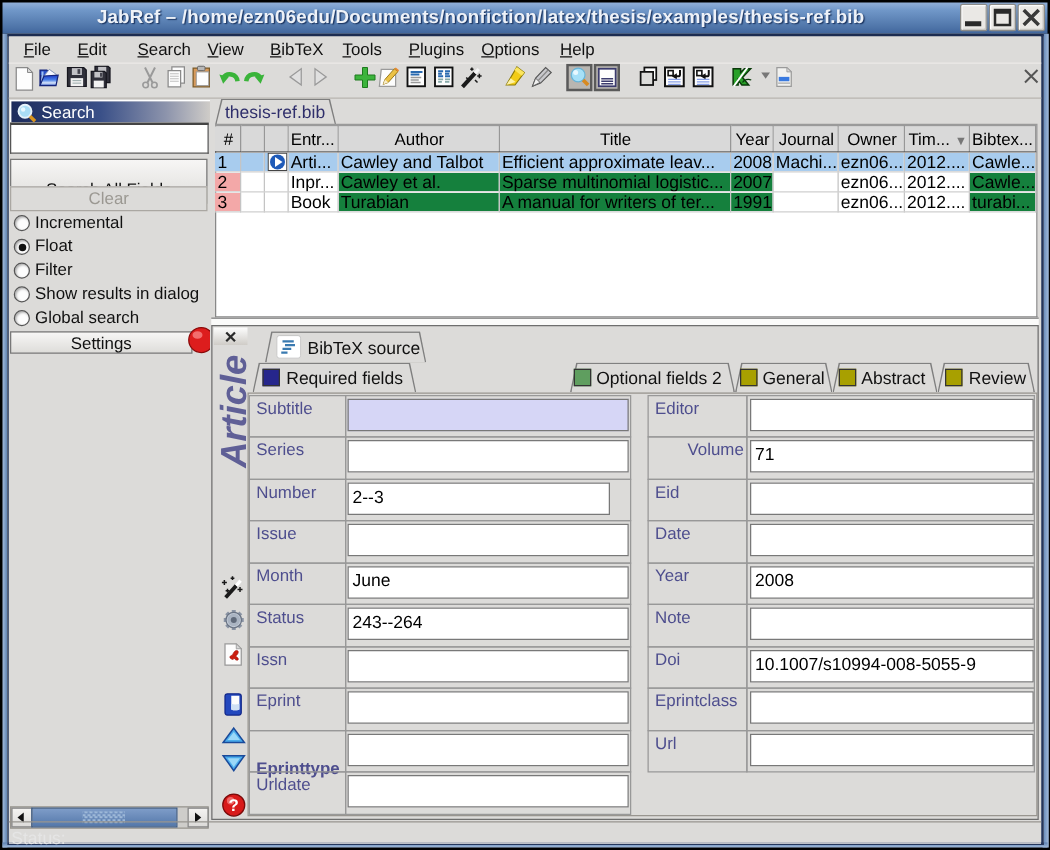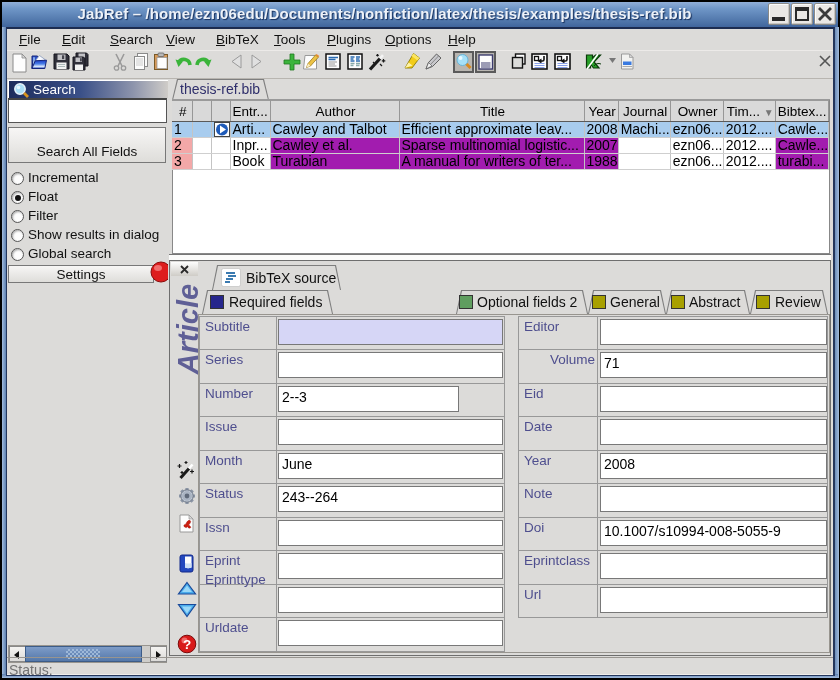--- a/index.html
+++ b/index.html
@@ -28,21 +28,21 @@
 .rlabel{font-size:13.5px;color:#111;}
 
 #tabbib{left:172px;top:79px;}
 #table{left:172px;top:100px;}
 table{border-collapse:collapse;table-layout:fixed;}
 #table td,#table th{overflow:hidden;white-space:nowrap;font-weight:normal;text-align:left;padding:0 0 0 2px;font-size:14px;color:#000;border-right:1px solid #c4c4c4;}
 #table th{background:#d9d9d9;border-right:1px solid #979797;border-bottom:1px solid #5a5a5a;border-top:1px solid #9a9a9a;text-align:center;font-size:13.5px;height:20px;}
 #table td{height:15px;line-height:15px;border-bottom:1px solid #cfcfcf;}
 .sel td{background:#a8ccee;border-bottom:1px solid #86aed8;border-right:1px solid #98bce4;}
 .pinkc{background:#f3a8a8;}
-.lavc{background:#a21caf;}
+.lavc{background:#15803d;}
 #tablebg{left:172px;top:100px;width:656px;height:153px;background:#fff;border:1px solid #888;border-top:none;}
 
 .tabb{background:#7e7e7e;}
 .tabf{background:#dcdbd9;}
 .tabsel .tabf{background:#e9e7e4;}
 .tclip{clip-path:polygon(5px 0,calc(100% - 5px) 0,100% 100%,0 100%);}
 .tabtext{font-size:14px;color:#111;white-space:nowrap;}
 .sq{width:12px;height:12px;border:1px solid #333;}
 
 .lcell{border:1px solid #989898;}
@@ -230,20 +230,21 @@
   <div id="sideheader" class="abs">
     <svg class="abs" style="left:3px;top:1px;" width="18" height="17">
         <circle cx="8" cy="7" r="5.2" fill="#aadef6" stroke="#e6f2fa" stroke-width="1.5"></circle>
         <circle cx="6.5" cy="5.5" r="1.8" fill="#e8f8ff"></circle>
         <path d="M12 11 L16 15" stroke="#d8941e" stroke-width="2.8"></path>
       </svg>
     <div class="abs" style="left:24px;top:1px;">Search</div>
   </div>
   <div id="searchinput" class="abs"></div>
   <div class="btn abs" style="left:8px;top:127px;width:156px;height:18px;padding-top:16px;">Search All Fields</div>
+  <div class="btn dis abs" style="left:8px;top:149px;width:156px;height:17px;padding-top:1px;">Clear</div>
   <div class="radio abs" style="left:11px;top:172px;"></div>
     <div class="rlabel abs" style="left:28px;top:170px;">Incremental</div>
   <div class="radio abs" style="left:11px;top:191px;"></div>
     <div class="rlabel abs" style="left:28px;top:189px;">Float</div>
   <div class="abs" style="left:14.5px;top:194.5px;width:6px;height:6px;border-radius:50%;background:#111;"></div>
   <div class="radio abs" style="left:11px;top:210px;"></div>
     <div class="rlabel abs" style="left:28px;top:208px;">Filter</div>
   <div class="radio abs" style="left:11px;top:229px;"></div>
     <div class="rlabel abs" style="left:28px;top:227px;">Show results in dialog</div>
   <div class="radio abs" style="left:11px;top:248px;"></div>
@@ -332,21 +333,21 @@
           <td>2012....</td>
           <td class="lavc">Cawle...</td>
         </tr>
     <tr>
           <td class="pinkc">3</td>
           <td></td>
           <td></td>
           <td>Book</td>
           <td class="lavc">Turabian</td>
           <td class="lavc">A manual for writers of ter...</td>
-          <td class="lavc">1988</td>
+          <td class="lavc">1991</td>
           <td></td>
           <td>ezn06...</td>
           <td>2012....</td>
           <td class="lavc">turabi...</td>
         </tr>
   </tbody>
     </table>
   <div id="editor" class="abs"></div>
   <div class="abs" style="left:169px;top:254px;width:662px;height:5px;background:#fbfbfa;border-top:1px solid #767676;"></div>
   <div class="abs" style="left:169px;top:260px;width:662px;height:396px;border:1px solid #6e6e6e;box-sizing:border-box;"></div>
@@ -437,21 +438,21 @@
   <div class="lcell abs" style="left:276px;top:316px;width:229px;height:34px;box-sizing:border-box;"></div>
   <div class="flabel abs" style="left:205px;top:319px;">Subtitle</div>
   <div class="finput abs" style="left:278px;top:319px;width:225px;height:26px;box-sizing:border-box;background:#d6d6f6;"></div>
   <div class="lcell abs" style="left:199px;top:349px;width:78px;height:35px;box-sizing:border-box;"></div>
   <div class="lcell abs" style="left:276px;top:349px;width:229px;height:35px;box-sizing:border-box;"></div>
   <div class="flabel abs" style="left:205px;top:352px;">Series</div>
   <div class="finput abs" style="left:278px;top:352px;width:225px;height:26px;box-sizing:border-box;"></div>
   <div class="lcell abs" style="left:199px;top:383px;width:78px;height:34px;box-sizing:border-box;"></div>
   <div class="lcell abs" style="left:276px;top:383px;width:229px;height:34px;box-sizing:border-box;"></div>
   <div class="flabel abs" style="left:205px;top:386px;">Number</div>
-  <div class="finput abs" style="left:278px;top:386px;width:181px;height:26px;box-sizing:border-box;">2--3</div>
+  <div class="finput abs" style="left:278px;top:386px;width:210px;height:26px;box-sizing:border-box;">2--3</div>
   <div class="lcell abs" style="left:199px;top:416px;width:78px;height:35px;box-sizing:border-box;"></div>
   <div class="lcell abs" style="left:276px;top:416px;width:229px;height:35px;box-sizing:border-box;"></div>
   <div class="flabel abs" style="left:205px;top:419px;">Issue</div>
   <div class="finput abs" style="left:278px;top:419px;width:225px;height:26px;box-sizing:border-box;"></div>
   <div class="lcell abs" style="left:199px;top:450px;width:78px;height:34px;box-sizing:border-box;"></div>
   <div class="lcell abs" style="left:276px;top:450px;width:229px;height:34px;box-sizing:border-box;"></div>
   <div class="flabel abs" style="left:205px;top:453px;">Month</div>
   <div class="finput abs" style="left:278px;top:453px;width:225px;height:26px;box-sizing:border-box;">June</div>
   <div class="lcell abs" style="left:199px;top:483px;width:78px;height:35px;box-sizing:border-box;"></div>
   <div class="lcell abs" style="left:276px;top:483px;width:229px;height:35px;box-sizing:border-box;"></div>
@@ -460,21 +461,21 @@
   <div class="lcell abs" style="left:199px;top:517px;width:78px;height:34px;box-sizing:border-box;"></div>
   <div class="lcell abs" style="left:276px;top:517px;width:229px;height:34px;box-sizing:border-box;"></div>
   <div class="flabel abs" style="left:205px;top:520px;">Issn</div>
   <div class="finput abs" style="left:278px;top:520px;width:225px;height:26px;box-sizing:border-box;"></div>
   <div class="lcell abs" style="left:199px;top:550px;width:78px;height:35px;box-sizing:border-box;"></div>
   <div class="lcell abs" style="left:276px;top:550px;width:229px;height:35px;box-sizing:border-box;"></div>
   <div class="flabel abs" style="left:205px;top:553px;">Eprint</div>
   <div class="finput abs" style="left:278px;top:553px;width:225px;height:26px;box-sizing:border-box;"></div>
   <div class="lcell abs" style="left:199px;top:584px;width:78px;height:34px;box-sizing:border-box;"></div>
   <div class="lcell abs" style="left:276px;top:584px;width:229px;height:34px;box-sizing:border-box;"></div>
-  <div class="flabel abs" style="left:205px;top:572px;">Eprinttype</div>
+  <div class="flabel abs" style="left:205px;top:607px;font-weight:bold;">Eprinttype</div>
   <div class="finput abs" style="left:278px;top:587px;width:225px;height:26px;box-sizing:border-box;"></div>
   <div class="lcell abs" style="left:199px;top:617px;width:78px;height:35px;box-sizing:border-box;"></div>
   <div class="lcell abs" style="left:276px;top:617px;width:229px;height:35px;box-sizing:border-box;"></div>
   <div class="flabel abs" style="left:205px;top:620px;">Urldate</div>
   <div class="finput abs" style="left:278px;top:620px;width:225px;height:26px;box-sizing:border-box;"></div>
   <div class="lcell abs" style="left:518px;top:316px;width:80px;height:34px;box-sizing:border-box;"></div>
   <div class="lcell abs" style="left:597px;top:316px;width:231px;height:34px;box-sizing:border-box;"></div>
   <div class="flabel abs" style="left:524px;top:319px;">Editor</div>
   <div class="finput abs" style="left:600px;top:319px;width:227px;height:26px;box-sizing:border-box;"></div>
   <div class="lcell abs" style="left:518px;top:349px;width:80px;height:35px;box-sizing:border-box;"></div>
@@ -503,15 +504,15 @@
   <div class="finput abs" style="left:600px;top:520px;width:227px;height:26px;box-sizing:border-box;">10.1007/s10994-008-5055-9</div>
   <div class="lcell abs" style="left:518px;top:550px;width:80px;height:35px;box-sizing:border-box;"></div>
   <div class="lcell abs" style="left:597px;top:550px;width:231px;height:35px;box-sizing:border-box;"></div>
   <div class="flabel abs" style="left:524px;top:553px;">Eprintclass</div>
   <div class="finput abs" style="left:600px;top:553px;width:227px;height:26px;box-sizing:border-box;"></div>
   <div class="lcell abs" style="left:518px;top:584px;width:80px;height:34px;box-sizing:border-box;"></div>
   <div class="lcell abs" style="left:597px;top:584px;width:231px;height:34px;box-sizing:border-box;"></div>
   <div class="flabel abs" style="left:524px;top:587px;">Url</div>
   <div class="finput abs" style="left:600px;top:587px;width:227px;height:26px;box-sizing:border-box;"></div>
   <div id="statusbar" class="abs">
-      <div class="abs" style="left:2px;top:4px;font-size:14px;color:#737373;">Status:</div>
+      <div class="abs" style="left:2px;top:4px;font-size:14px;color:#e5e5e5;">Status:</div>
     </div>
 </div>
 
 </body></html>

